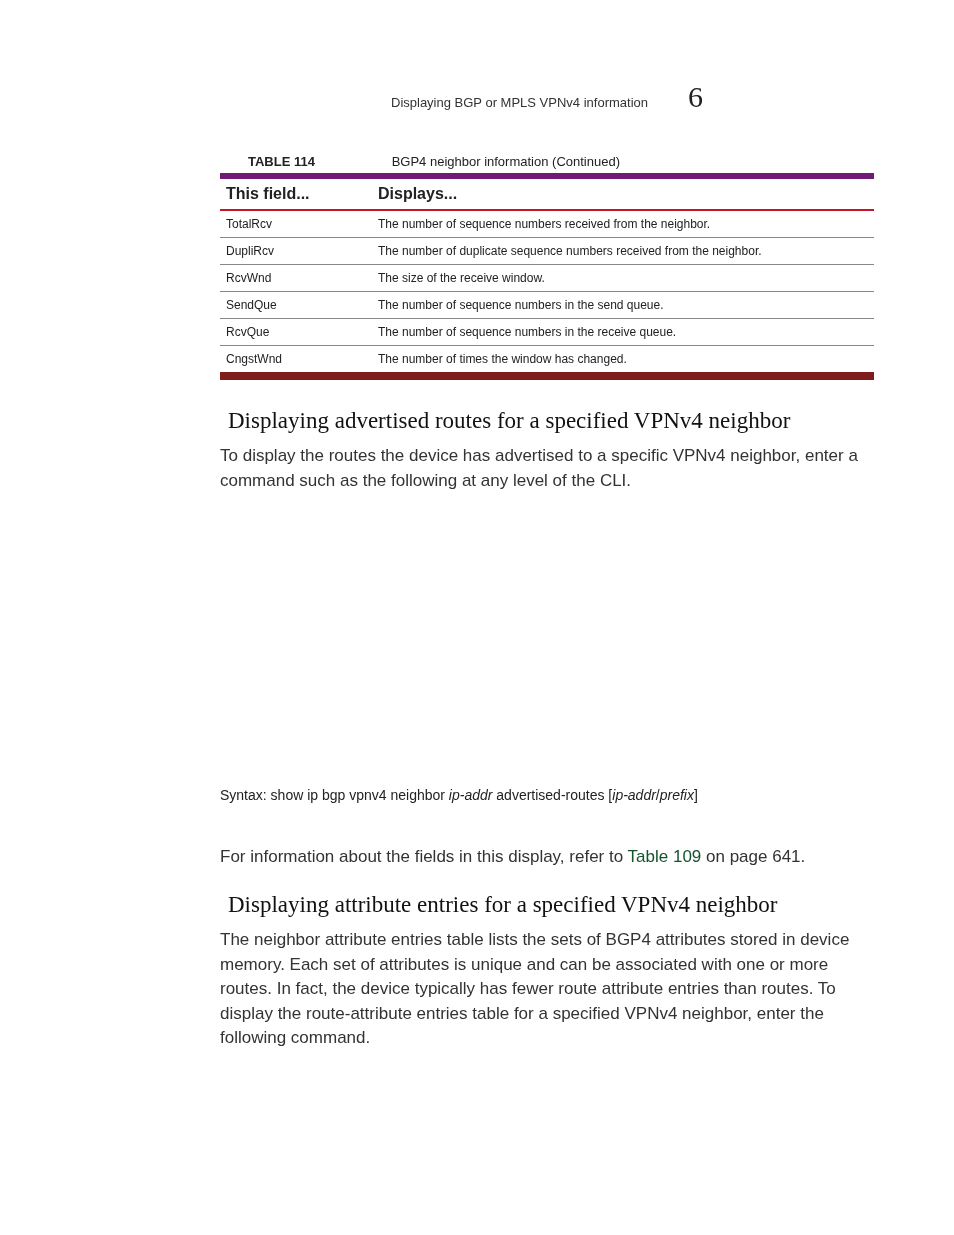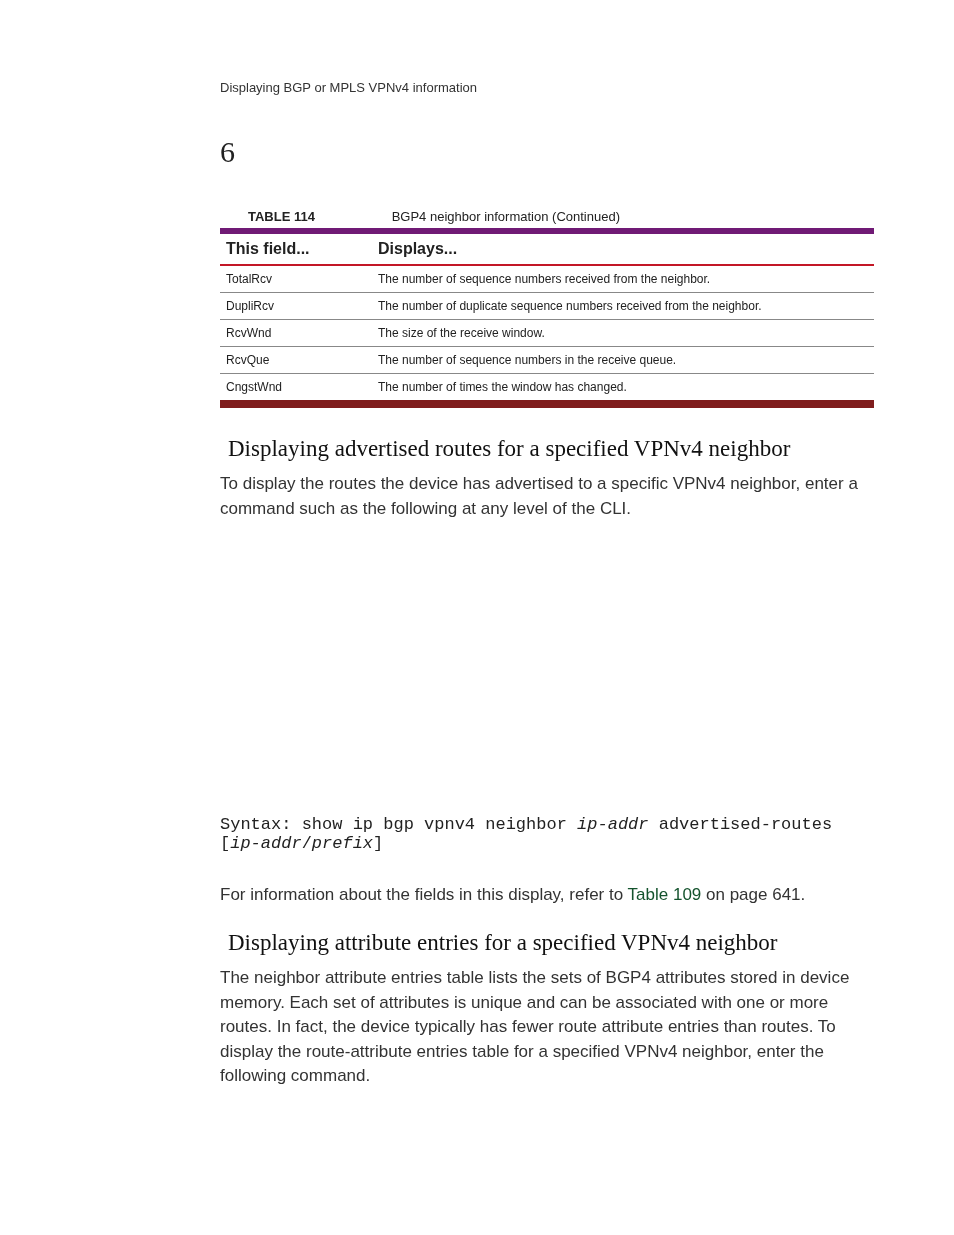--- a/index.html
+++ b/index.html
@@ -14,21 +14,20 @@
     padding: 80px 80px 60px 220px;
     box-sizing: border-box;
     width: 954px;
   }
   .running-head {
     display: flex;
     justify-content: center;
     align-items: baseline;
     gap: 40px;
     margin-bottom: 40px;
-    flex-direction: column;
   }
   .running-title {
     font-size: 13px;
     color: #333;
   }
   .chap-num {
     font-size: 30px;
     font-family: Georgia, 'Times New Roman', serif;
     color: #222;
   }
@@ -75,23 +74,22 @@
     color: #111;
     margin: 22px 0 10px 8px;
   }
   p.body {
     font-size: 17px;
     line-height: 1.45;
     margin: 0 0 14px 0;
     color: #333;
   }
   .syntax {
-    font-size: 17px;
-    margin: 0 0 30px 0;
-    font-family: Liberation Mono, monospace;
+    font-size: 14px;
+    margin: 0 0 42px 0;
   }
   .syntax .italic { font-style: italic; }
   .link { color: #14532d; }
   .spacer-lg { height: 280px; }
 </style>
 </head>
 <body>
 
 <div class="page">
 
@@ -119,20 +117,24 @@
       </tr>
       <tr>
         <td class="field">DupliRcv</td>
         <td>The number of duplicate sequence numbers received from the neighbor.</td>
       </tr>
       <tr>
         <td class="field">RcvWnd</td>
         <td>The size of the receive window.</td>
       </tr>
       <tr>
+        <td class="field">SendQue</td>
+        <td>The number of sequence numbers in the send queue.</td>
+      </tr>
+      <tr>
         <td class="field">RcvQue</td>
         <td>The number of sequence numbers in the receive queue.</td>
       </tr>
       <tr class="last">
         <td class="field">CngstWnd</td>
         <td>The number of times the window has changed.</td>
       </tr>
     </tbody>
   </table>
 

